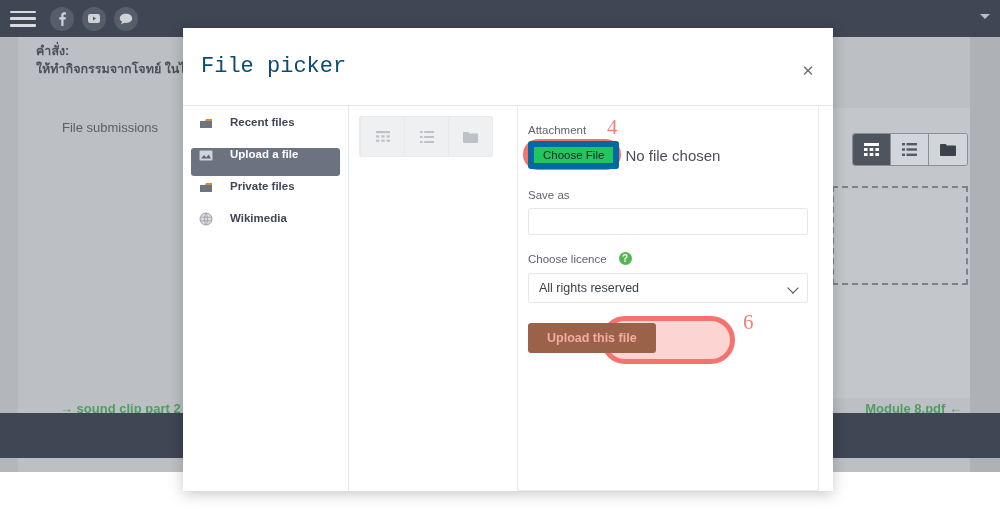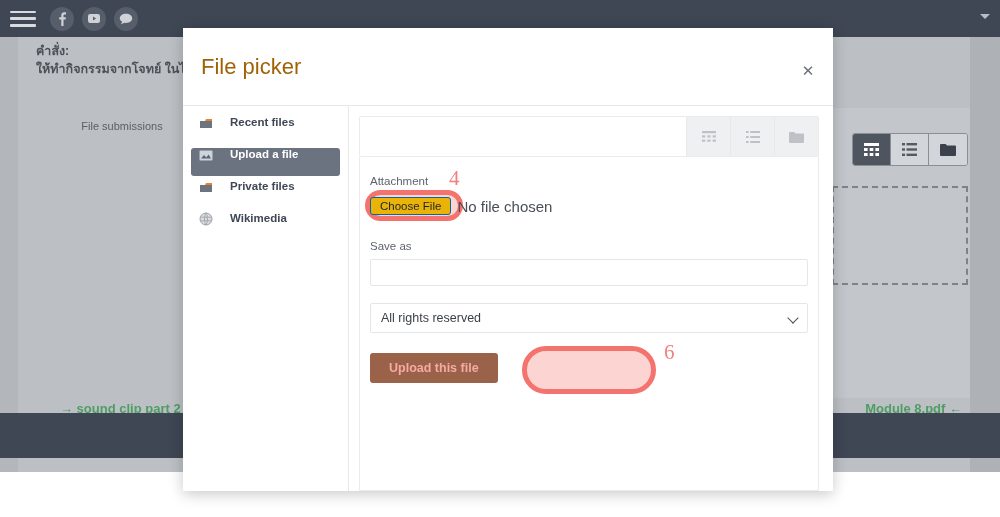--- a/index.html
+++ b/index.html
@@ -46,21 +46,21 @@
     background: #aeb2b7;
   }
 
   .thai-block { position: absolute; left: 36px; top: 42px; width: 420px;
     color: #4b5058; line-height: 1.45; }
   .thai-l1 { font-size: 12.5px; font-weight: bold; }
   .thai-l2 { font-size: 12.5px; font-weight: bold; }
 
   .file-sub-label {
     position: absolute; left: 62px; top: 120px; width: 120px;
-    font-size: 11px; color: #5a5f68; text-align: center;
+    font-size: 13px; color: #5a5f68; 
   }
   .maxfiles {
     position: absolute; right: 32px; top: 113px;
     font-size: 12px; color: #5a5f68; white-space: nowrap;
   }
 
   .bg-panel {
     position: absolute; left: 186px; top: 108px; width: 784px; height: 290px;
     background: #c3c7cb;
   }
@@ -99,42 +99,42 @@
   
   .modal {
     position: absolute; left: 183px; top: 28px; width: 650px; height: 463px;
     background: #ffffff; box-shadow: 0 3px 14px rgba(0,0,0,.22);
     display: flex; flex-direction: column;
   }
   .modal-header {
     height: 78px; border-bottom: 1px solid #e6e8ea; position: relative;
     display: flex; align-items: center; padding-left: 18px;
   }
-  .modal-title { font-size: 22px; color: #a16207; font-weight: normal; }
+  .modal-title { font-size: 22px; color: #0c4a6e; font-weight: normal; font-family: Liberation Mono, monospace; }
   .modal-close {
     position: absolute; right: 17px; top: 34px; font-size: 15px; color: #6a7079;
     cursor: pointer; line-height: 1; width: 16px; height: 16px;
     display:flex; align-items:center; justify-content:center;
   }
 
   .modal-body { flex: 1; display: flex; }
 
   .fp-sidebar {
     width: 165px; padding: 10px 8px 0 8px; background: #ffffff;
   }
   .fp-item {
     display: flex; gap: 17px;
     height: 28px; padding: 0 8px; margin-bottom: 4px; border-radius: 3px;
     font-size: 11.5px; font-weight: bold; color: #3f4654; cursor: pointer;
   }
   .fp-item.selected { background: #6b7280; color: #ffffff; }
   .fp-ico { width: 14px; height: 14px; flex: 0 0 14px; display:flex; align-items:center; justify-content:center; }
 
   .fp-main {
-    flex: 1; border-left: 1px solid #e6e8ea; display: flex; flex-direction: column;
+    flex: 1; border-left: 1px solid #e6e8ea; display: flex; 
   }
   .fp-toolbar {
     height: 41px; margin: 10px 14px 0 10px; border: 1px solid #e9ebed;
     border-radius: 2px; display: flex; justify-content: flex-end; align-items: stretch;
   }
   .fp-tb-btn {
     width: 44px; display: flex; align-items: center; justify-content: center;
     background: #e9ebed; border-left: 1px solid #dfe2e5; opacity: .75; cursor: pointer;
   }
   .fp-form {
@@ -143,21 +143,21 @@
   }
   .field-label { font-size: 11.5px; color: #5e646d; margin-bottom: 7px; }
   .fld { margin-bottom: 17px; }
   .txt-input {
     width: 100%; height: 27px; border: 1px solid #e4e7ea; border-radius: 2px;
     background: #fff; font-family: inherit; font-size: 12px; padding: 0 8px; color: #333;
   }
   .choose-row { display: flex; align-items: center; position: relative; height: 24px; }
   .choose-file-btn {
     font-family: inherit; font-size: 11.5px; color: #1f2328;
-    background: #eab308; border: 1px solid #0369a1; border-radius: 3px;
+    background: #22c55e; border: 6px solid #0369a1; border-radius: 3px;
     padding: 2px 9px; cursor: pointer; position: relative; z-index: 2;
   }
   .no-file { font-size: 15px; color: #4a4f57; margin-left: 6px; position: relative; z-index: 2; }
 
   .hl-ring {
     position: absolute; border: 5px solid #f4736e; border-radius: 999px;
     background: rgba(244,115,110,.30); z-index: 1; pointer-events: none;
   }
   .hl-num {
     position: absolute; color: #f0817c; font-size: 21px; font-weight: 300;
@@ -395,20 +395,24 @@
             </div>
           </div>
 
           <div class="fld" style="margin-top:22px;">
             <div class="field-label">Save as</div>
             <input class="txt-input" type="text" value="" style="">
           </div>
 
 
           <div class="fld" style="margin-bottom:0;">
+            <div class="lic-row">
+              <span class="field-label" style="margin-bottom:0;">Choose licence</span>
+              <span class="help-ico">?</span>
+            </div>
             <div class="sel-wrap">
               <select class="sel">
                 <option>All rights reserved</option>
               </select>
               <span class="sel-caret"></span>
             </div>
           </div>
 
           <div class="upload-wrap">
             <div class="hl-ring" style="left:50%; transform:translateX(-50%); top:-7px; width:134px; height:48px;"></div>

